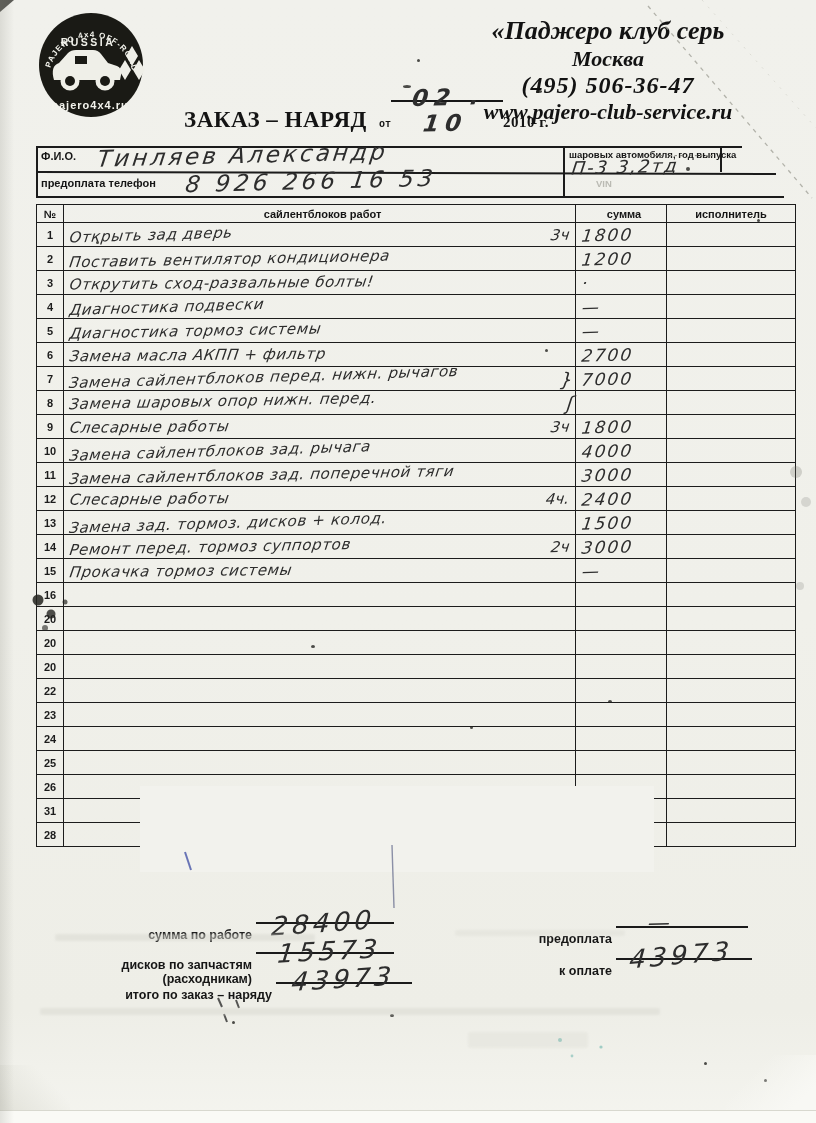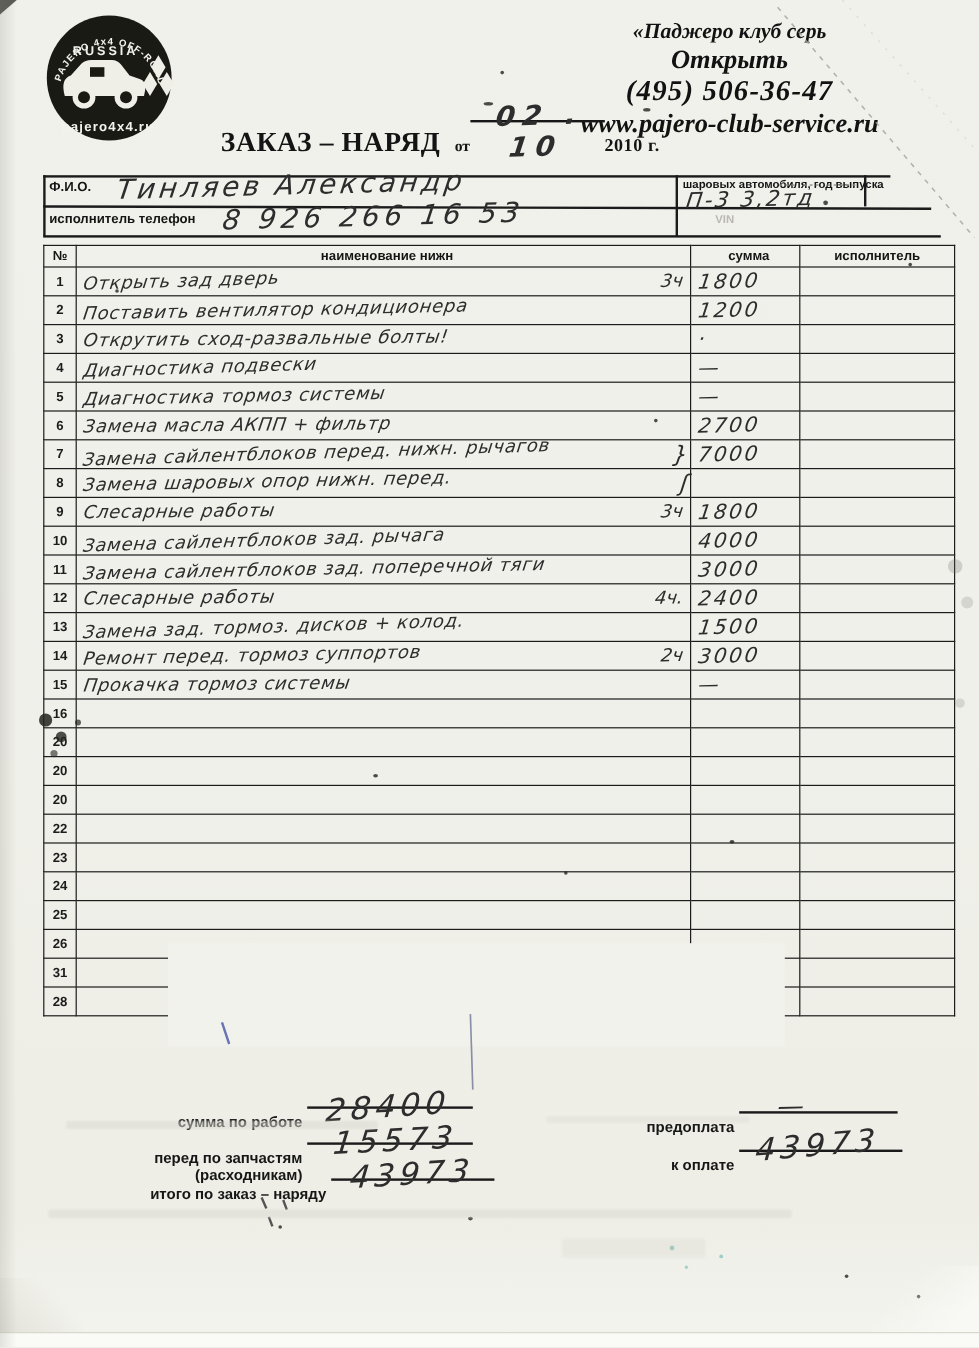--- a/index.html
+++ b/index.html
@@ -11,28 +11,28 @@
   .bottom-strip{position:absolute;left:0;bottom:0;width:816px;height:12px;background:#fafaf6;border-top:1px solid #d8d8cf;}
   .corner-fold-br{position:absolute;right:0;bottom:8px;width:90px;height:60px;
         background:linear-gradient(315deg,#f8f8f4 20%,rgba(248,248,244,0) 70%);}
   .corner-fold-bl{position:absolute;left:0;bottom:8px;width:70px;height:50px;
         background:linear-gradient(45deg,#e3e3db 10%,rgba(227,227,219,0) 70%);}
 
   
   .logo{position:absolute;left:28px;top:8px;width:134px;height:114px;}
   .company{position:absolute;left:408px;top:16px;width:400px;text-align:center;
         font-family:"Liberation Serif",serif;font-weight:bold;font-style:italic;color:#121212;}
-  .company .l1{font-size:18px;}
+  .company .l1{font-size:26px;}
   .company .l2{font-size:22px;}
   .company .l3{font-size:24px;letter-spacing:1px;}
   .company .l4{font-size:22px;}
 
   .order-line{position:absolute;left:184px;font-family:"Liberation Serif",serif;font-weight:bold;color:#141414;}
   .order-line .big{font-size:23px;letter-spacing:.5px;}
-  .order-line .small{font-size:13px;}
+  .order-line .small{font-size:10px;font-family:Liberation Mono, monospace;}
   .dateline{display:inline-block;width:112px;border-bottom:2px solid #171717;text-align:center;vertical-align:baseline;height:20px;}
   .blankline{display:inline-block;border-bottom:2px solid #171717;height:14px;vertical-align:baseline;}
 
   
   .hw{font-family:"DejaVu Sans",sans-serif;font-style:italic;color:#2d2d2d;display:inline-block;
       transform:skewX(-9deg) rotate(-1.5deg);}
   .hw-date{font-size:23px;position:relative;top:4px;letter-spacing:6px;}
   .hw-fio{font-size:23px;letter-spacing:3px;}
   .hw-phone{font-size:23px;letter-spacing:4px;}
   .hw-model{font-size:18px;letter-spacing:2px;}
@@ -101,52 +101,52 @@
         <polygon points="104,38 110,48 104,58 98,48"></polygon>
         <polygon points="97,52 103,62 97,72 91,62"></polygon>
         <polygon points="111,52 117,62 111,72 105,62"></polygon>
       </g>
       <text x="62" y="101" text-anchor="middle" font-family="Liberation Sans, sans-serif" font-size="11" font-weight="bold" fill="#f3f3ec" letter-spacing="1">pajero4x4.ru</text>
     </svg>
   </div>
 
   <div class="company">
     <div class="l1">«Паджеро клуб серь</div>
-    <div class="l2">Открыть</div>
+    <div class="l2">Москва</div>
     <div class="l3">(495) 506-36-47</div>
     <div class="l4">www.pajero-club-service.ru</div>
   </div>
 
   <div class="order-line" style="top:80px;">
     <span class="big">ЗАКАЗ – НАРЯД</span>
     <span class="small" style="margin-left:8px;">от</span><span class="dateline"><span class="hw hw-date">02 . 10</span></span><span class="big" style="font-size:15px;">2010 г.</span>
   </div>
 
   <div class="client">
     <div class="topline"></div>
     <div class="midline"></div>
     <div class="botline"></div>
     <div class="v0"></div>
     <div class="v1"></div>
     <div class="v2"></div>
     <span class="lbl" style="position:absolute;left:5px;top:4px;">Ф.И.О.</span>
     <span class="hw hw-fio" style="position:absolute;left:62px;top:-4px;">Тинляев Александр</span>
-    <span class="lbl" style="position:absolute;left:5px;top:31px;">исполнитель телефон</span>
+    <span class="lbl" style="position:absolute;left:5px;top:31px;">предоплата телефон</span>
     <span class="hw hw-phone" style="position:absolute;left:150px;top:22px;">8 926 266 16 53</span>
     <span class="lbl-sm" style="position:absolute;left:533px;top:3px;">шаровых автомобиля, год выпуска</span>
     <span class="hw hw-model" style="position:absolute;left:536px;top:10px;">П-3  3,2тд</span>
     <span class="lbl-sm faint" style="position:absolute;left:613px;top:3px;letter-spacing:2px;">--- --- -----</span>
     <span class="lbl-sm faint" style="position:absolute;left:560px;top:32px;opacity:.55;">VIN</span>
   </div>
 
   <table class="work">
     <thead>
       <tr>
         <th class="c-num">№</th>
-        <th class="c-name">наименование нижн</th>
+        <th class="c-name">сайлентблоков работ</th>
         <th class="c-sum" style="text-align:center;">сумма</th>
         <th class="c-exec">исполнитель</th>
       </tr>
     </thead>
     <tbody id="work-rows">
         <tr>
           <td class="c-num">1</td>
           <td class="c-name"><span class="hw hw-name" style="transform: skewX(-9deg) rotate(-1.8deg);">Открыть зад дверь</span><span class="hw hw-hours">3ч</span></td>
           <td class="c-sum"><span class="hw hw-sum">1800</span></td>
           <td class="c-exec"></td>
@@ -304,21 +304,21 @@
       </tbody>
   </table>
 
   <div class="whiteout"></div>
 
   <div>
     <span class="tot-label" style="left:40px;top:928px;width:212px;">сумма по работе</span>
     <span class="tot-line" style="left:256px;top:922px;width:138px;"></span>
     <span class="tot-val hw hw-big" style="left:272px;top:908px;transform:skewX(-9deg) rotate(-4deg);">28400</span>
 
-    <span class="tot-label" style="left:40px;top:958px;width:212px;">перед по запчастям (расходникам)</span>
+    <span class="tot-label" style="left:40px;top:958px;width:212px;">дисков по запчастям (расходникам)</span>
     <span class="tot-line" style="left:256px;top:952px;width:138px;"></span>
     <span class="tot-val hw hw-big" style="left:278px;top:936px;transform:skewX(-9deg) rotate(-3deg);">15573</span>
 
     <span class="tot-label" style="left:60px;top:988px;width:212px;">итого по заказ – наряду</span>
     <span class="tot-line" style="left:276px;top:982px;width:136px;"></span>
     <span class="tot-val hw hw-big" style="left:292px;top:964px;transform:skewX(-9deg) rotate(-3.5deg);">43973</span>
 
     <span class="tot-label" style="left:400px;top:932px;width:212px;">предоплата</span>
     <span class="tot-line" style="left:616px;top:926px;width:132px;"></span>
     <span class="tot-val hw" style="left:648px;top:910px;font-size:22px;">—</span>

